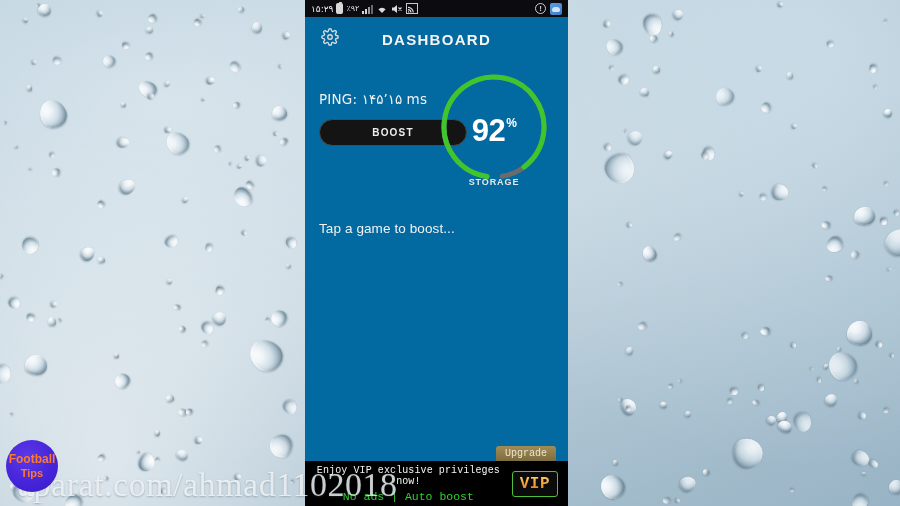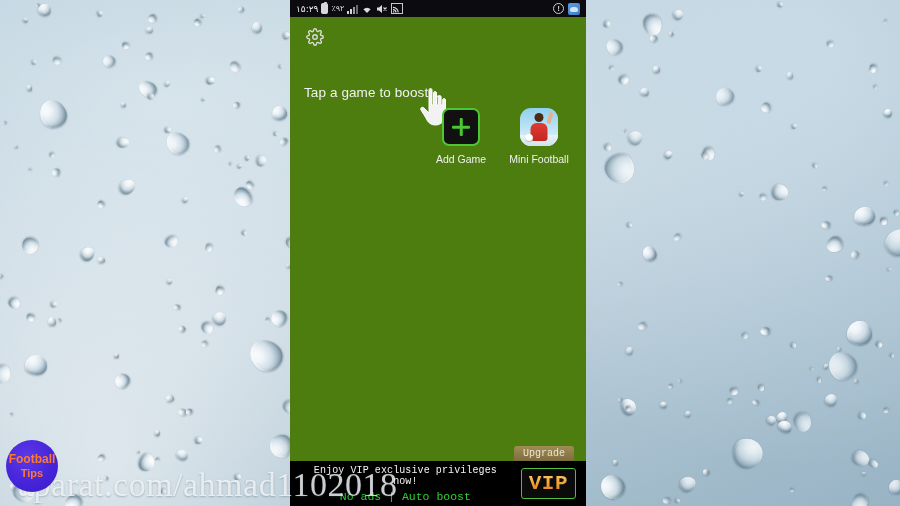--- a/index.html
+++ b/index.html
@@ -49,25 +49,25 @@
       radial-gradient(ellipse at 32% 26%, #ffffff 0%, #f2f7fa 22%, #cfdde6 48%, #8fa7b6 72%, #6d8796 88%, #93aab8 100%);
     box-shadow:
       0 1px 2px rgba(60,85,100,0.45),
       inset -1px -2px 3px rgba(60,85,100,0.35),
       inset 1px 1px 2px rgba(255,255,255,0.9);
   }
 
   
   .phone {
     position: absolute;
-    left: 290px;
+    left: 305px;
     top: 0;
-    width: 296px;
+    width: 263px;
     height: 506px;
-    background: #4d7c0f;
+    background: #0369a1;
     overflow: hidden;
   }
 
   
   .statusbar {
     position: relative;
     height: 17px;
     background: #0c0c10;
     display: flex;
     align-items: center;
@@ -394,21 +394,21 @@
     text-align: center;
   }
   .vip-badge {
     border: 1.6px solid #4fbf3c;
     border-radius: 3px;
     padding: 3px 7px;
     background: #0b0b0b;
     cursor: pointer;
   }
   .vip-badge-text {
-    font-size: 21px;
+    font-size: 16px;
     font-weight: bold;
     letter-spacing: 0.5px;
     background: linear-gradient(180deg, #ffd36b 0%, #f0952c 60%, #e07a1c 100%);
     -webkit-background-clip: text;
     background-clip: text;
     color: transparent;
   }
 
   
   .watermark {
@@ -693,54 +693,49 @@
 
     <div class="app-header">
       <div class="gear-btn">
         <span>
           <svg width="18" height="18" viewBox="0 0 24 24" fill="none" stroke="#dcdcdc" stroke-width="1.8">
             <circle cx="12" cy="12" r="3"></circle>
             <path d="M19.4 15a1.6 1.6 0 0 0 .3 1.8l.1.1a2 2 0 1 1-2.8 2.8l-.1-.1a1.6 1.6 0 0 0-1.8-.3 1.6 1.6 0 0 0-1 1.5V21a2 2 0 1 1-4 0v-.1a1.6 1.6 0 0 0-1-1.5 1.6 1.6 0 0 0-1.8.3l-.1.1a2 2 0 1 1-2.8-2.8l.1-.1a1.6 1.6 0 0 0 .3-1.8 1.6 1.6 0 0 0-1.5-1H3a2 2 0 1 1 0-4h.1a1.6 1.6 0 0 0 1.5-1 1.6 1.6 0 0 0-.3-1.8l-.1-.1a2 2 0 1 1 2.8-2.8l.1.1a1.6 1.6 0 0 0 1.8.3H9a1.6 1.6 0 0 0 1-1.5V3a2 2 0 1 1 4 0v.1a1.6 1.6 0 0 0 1 1.5 1.6 1.6 0 0 0 1.8-.3l.1-.1a2 2 0 1 1 2.8 2.8l-.1.1a1.6 1.6 0 0 0-.3 1.8V9a1.6 1.6 0 0 0 1.5 1H21a2 2 0 1 1 0 4h-.1a1.6 1.6 0 0 0-1.5 1z"></path>
           </svg>
         </span>
       </div>
+      <div class="app-title">DASHBOARD</div>
     </div>
 
+    <div class="top-row">
+      <div class="ping-col">
+        <div class="ping-text">PING: ۱۴۵٬۱۵ ms</div>
+        <div class="boost-btn">BOOST</div>
+      </div>
+
+      <div class="gauge-wrap">
+        <svg class="gauge-svg" width="116" height="122" viewBox="0 0 116 122">
+          <circle cx="58" cy="58" r="50" fill="none" stroke="#6b6b6b" stroke-width="5" stroke-linecap="round" stroke-dasharray="298.45130209103036 314.1592653589793" transform="rotate(98 58 58)"></circle>
+          <circle id="gauge-fill" cx="58" cy="58" r="50" fill="none" stroke="#3fc62f" stroke-width="5" stroke-linecap="round" stroke-dasharray="274.57519792374796 314.1592653589793" transform="rotate(98 58 58)"></circle>
+        </svg>
+        <div class="gauge-center">
+          <div class="gauge-value">
+            <span>92</span>
+              <span class="gauge-pct">%</span>
+          </div>
+        </div>
+        <div class="gauge-label">STORAGE</div>
+      </div>
+    </div>
 
     <div class="dual-row">
     </div>
 
     <div class="tap-hint">Tap a game to boost...</div>
 
-    <div class="games-row">
-
-      <div class="hand-cursor">
-        <svg width="34" height="46" viewBox="0 0 34 46">
-          <g fill="#f2f2f2" stroke="#ffffff" stroke-width="1">
-            <path d="M13 6c0-2 3-2 3 0v15h1.5V9c0-2 3-2 3 0v12h1.6v-8c0-2 3-2 3 0v8h1.6v-5c0-2 2.8-2 2.8 0v13c0 7-4 12-10 12-5 0-8-3-9.5-7L5 26c-1.2-2 1.3-4 3-2l5 5z"></path>
-          </g>
-        </svg>
-      </div>
-
-      <div class="game-item">
-        <div class="add-tile"></div>
-        <div class="game-label">Add Game</div>
-      </div>
-
-      <div class="game-item">
-        <div class="mf-tile">
-          <div class="mf-field"></div>
-          <div class="mf-arm"></div>
-          <div class="mf-body"></div>
-          <div class="mf-head"></div>
-          <div class="mf-ball"></div>
-        </div>
-        <div class="game-label">Mini Football</div>
-      </div>
-    </div>
 
     <div class="vip-area">
       <div class="upgrade-tab">Upgrade</div>
       <div class="vip-banner">
         <div class="vip-texts">
           <div class="vip-line1">Enjoy VIP exclusive privileges now!</div>
           <div class="vip-line2">No ads | Auto boost</div>
         </div>
         <div class="vip-badge">
           <span class="vip-badge-text">VIP</span>

